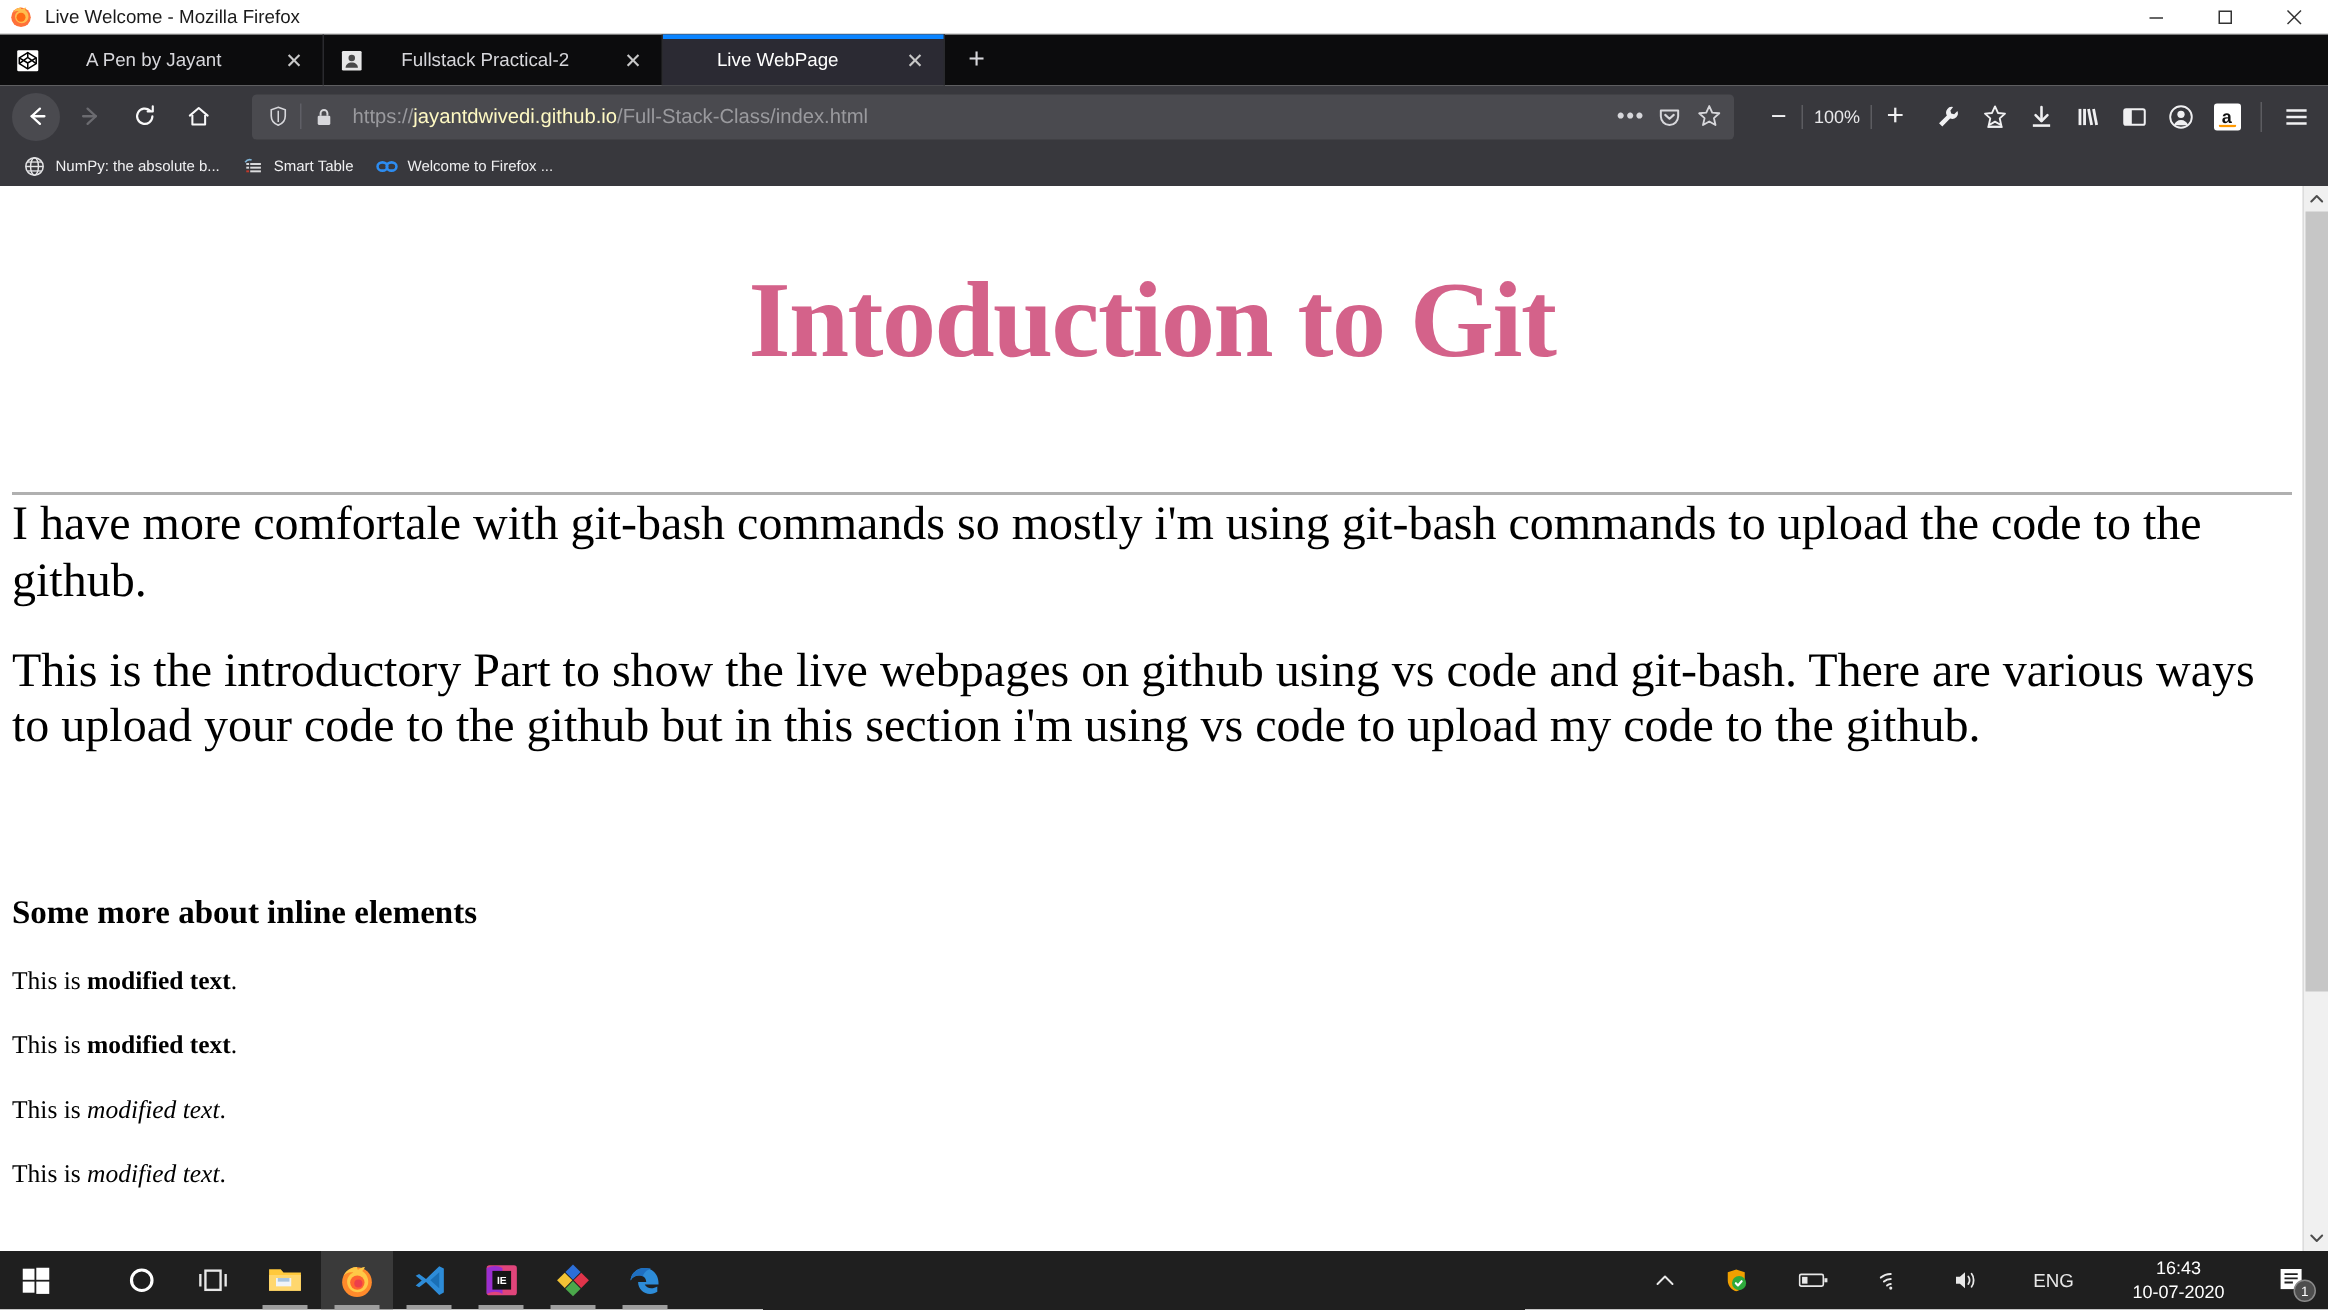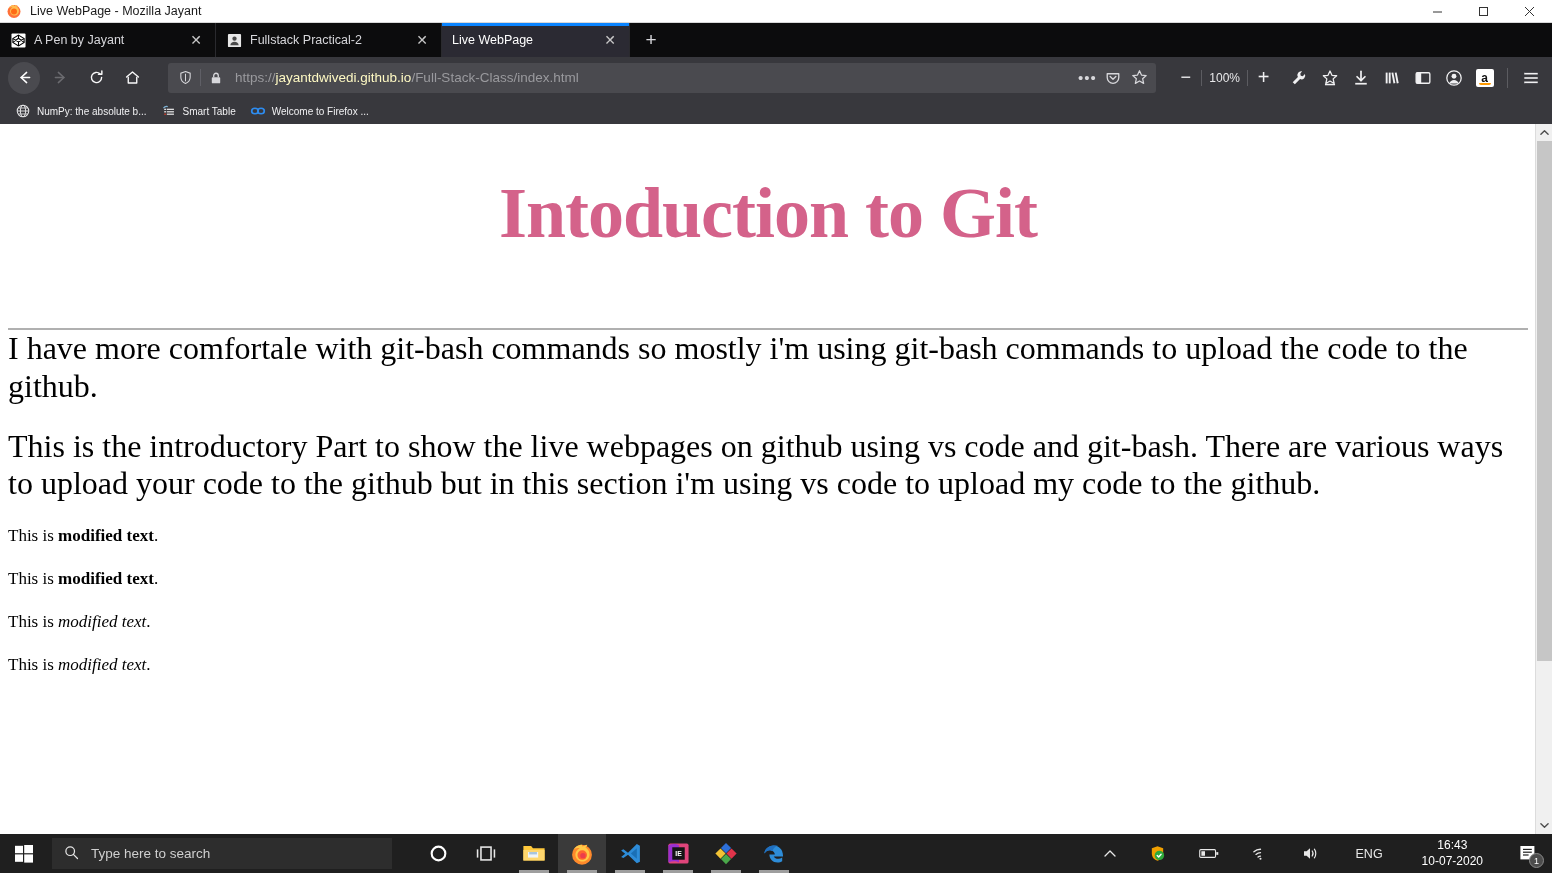--- a/index.html
+++ b/index.html
@@ -42,20 +42,21 @@
     content: ""; position: absolute; top: 0; left: 0; right: 0; height: 2.5px;
     background: #0a84ff;
   }
   .tab .tab-favicon {
     width: 16px; height: 16px; flex: 0 0 16px; margin-right: 8px;
     display: flex; align-items: center; justify-content: center;
   }
   .tab .tab-label {
     flex: 1 1 auto; white-space: nowrap; overflow: hidden;
     text-overflow: ellipsis;
+    text-align: center;
   }
   .tab .tab-close {
     width: 22px; height: 22px; flex: 0 0 22px; margin-left: 14px;
     display: flex; align-items: center; justify-content: center;
     color: #c8c8c8; font-size: 14px;
   }
   .newtab {
     width: 30px; height: 30px; margin: 0 0 2px 6px; color: #d7d7db;
     display: flex; align-items: center; justify-content: center; font-size: 19px;
   }
@@ -224,21 +225,21 @@
 <body>
 
 <div id="app">
 
   <div class="titlebar">
     <svg class="ff-logo" viewBox="0 0 32 32">
       <circle cx="16" cy="17" r="13" fill="#ff7139"></circle>
       <path d="M16 4c-5 0-9 3-11 7 2-2 5-3 8-2-3 1-5 4-5 7 0 5 4 9 9 9s9-4 9-9c0-4-2-7-5-9 1-1 2-2 2-3-2 0-4 1-5 2-1 0-1 0-2 0z" fill="#ffbd4f"></path>
       <circle cx="16" cy="17" r="6" fill="#ff4f00" opacity="0.75"></circle>
     </svg>
-    <span class="title-text">Live WebPage - Mozilla Jayant</span>
+    <span class="title-text">Live Welcome - Mozilla Firefox</span>
     <div class="wincontrols">
       <div>
         <svg width="11" height="11" viewBox="0 0 11 11">
             <line x1="1" y1="6" x2="10" y2="6" stroke="#333" stroke-width="1"></line>
           </svg>
       </div>
       <div>
         <svg width="11" height="11" viewBox="0 0 11 11">
             <rect x="1.5" y="1.5" width="8" height="8" fill="none" stroke="#333" stroke-width="1"></rect>
           </svg>
@@ -444,20 +445,21 @@
       <span>Welcome to Firefox ...</span>
     </div>
   </div>
 
   <div class="viewport">
     <div class="page">
       <h1 class="page-h1" style="color:#d4628a">Intoduction to Git</h1>
       <hr class="page-hr">
       <p class="page-para" style="margin-top:0">I have more comfortale with git-bash commands so mostly i'm using git-bash commands to upload the code to the github.</p>
       <p class="page-para">This is the introductory Part to show the live webpages on github using vs code and git-bash. There are various ways to upload your code to the github but in this section i'm using vs code to upload my code to the github.</p>
+      <h4 class="page-h4">Some more about inline elements</h4>
 
       <div class="inline-line">
         <span>This is </span><b>modified text</b><span>.</span>
       </div>
       <div class="inline-line">
         <span>This is </span><b>modified text</b><span>.</span>
       </div>
       <div class="inline-line">
         <span>This is </span><i>modified text</i><span>.</span>
       </div>
@@ -484,29 +486,20 @@
   <div class="taskbar">
     <div class="start-btn">
       <svg width="18" height="18" viewBox="0 0 18 18">
           <rect x="0" y="0.8" width="8" height="7.4" fill="#fff"></rect>
           <rect x="9.2" y="0" width="8.8" height="8.2" fill="#fff"></rect>
           <rect x="0" y="9.4" width="8" height="7.4" fill="#fff"></rect>
           <rect x="9.2" y="9.4" width="8.8" height="8.2" fill="#fff"></rect>
         </svg>
     </div>
 
-    <div class="search-box">
-      <span class="s-ico">
-        <svg width="15" height="15" viewBox="0 0 16 16">
-            <circle cx="6.6" cy="6.6" r="4.6" fill="none" stroke="#e6e6e6" stroke-width="1.3"></circle>
-            <line x1="10" y1="10" x2="14.4" y2="14.4" stroke="#e6e6e6" stroke-width="1.3" stroke-linecap="round"></line>
-          </svg>
-      </span>
-      <span class="s-txt">Type here to search</span>
-    </div>
 
     <div class="tb-apps">
       <div class="tb-app">
         <svg width="19" height="19" viewBox="0 0 20 20">
             <circle cx="10" cy="10" r="7.2" fill="none" stroke="#ffffff" stroke-width="2.2"></circle>
           </svg>
       </div>
       <div class="tb-app">
         <svg width="22" height="19" viewBox="0 0 24 20">
             <rect x="6.5" y="3" width="11" height="14" fill="none" stroke="#e8e8e8" stroke-width="1.7"></rect>

